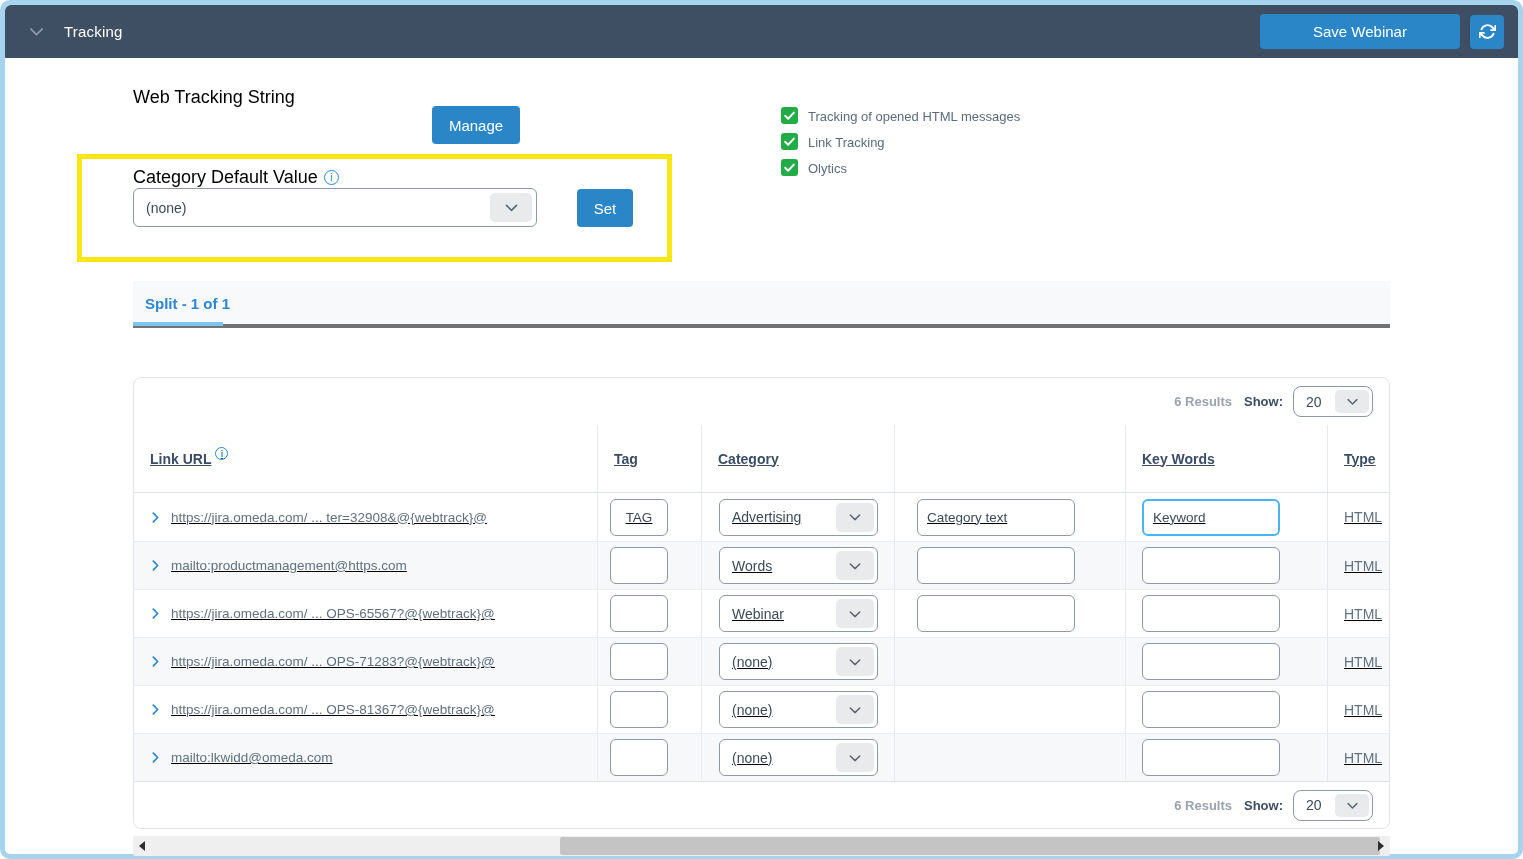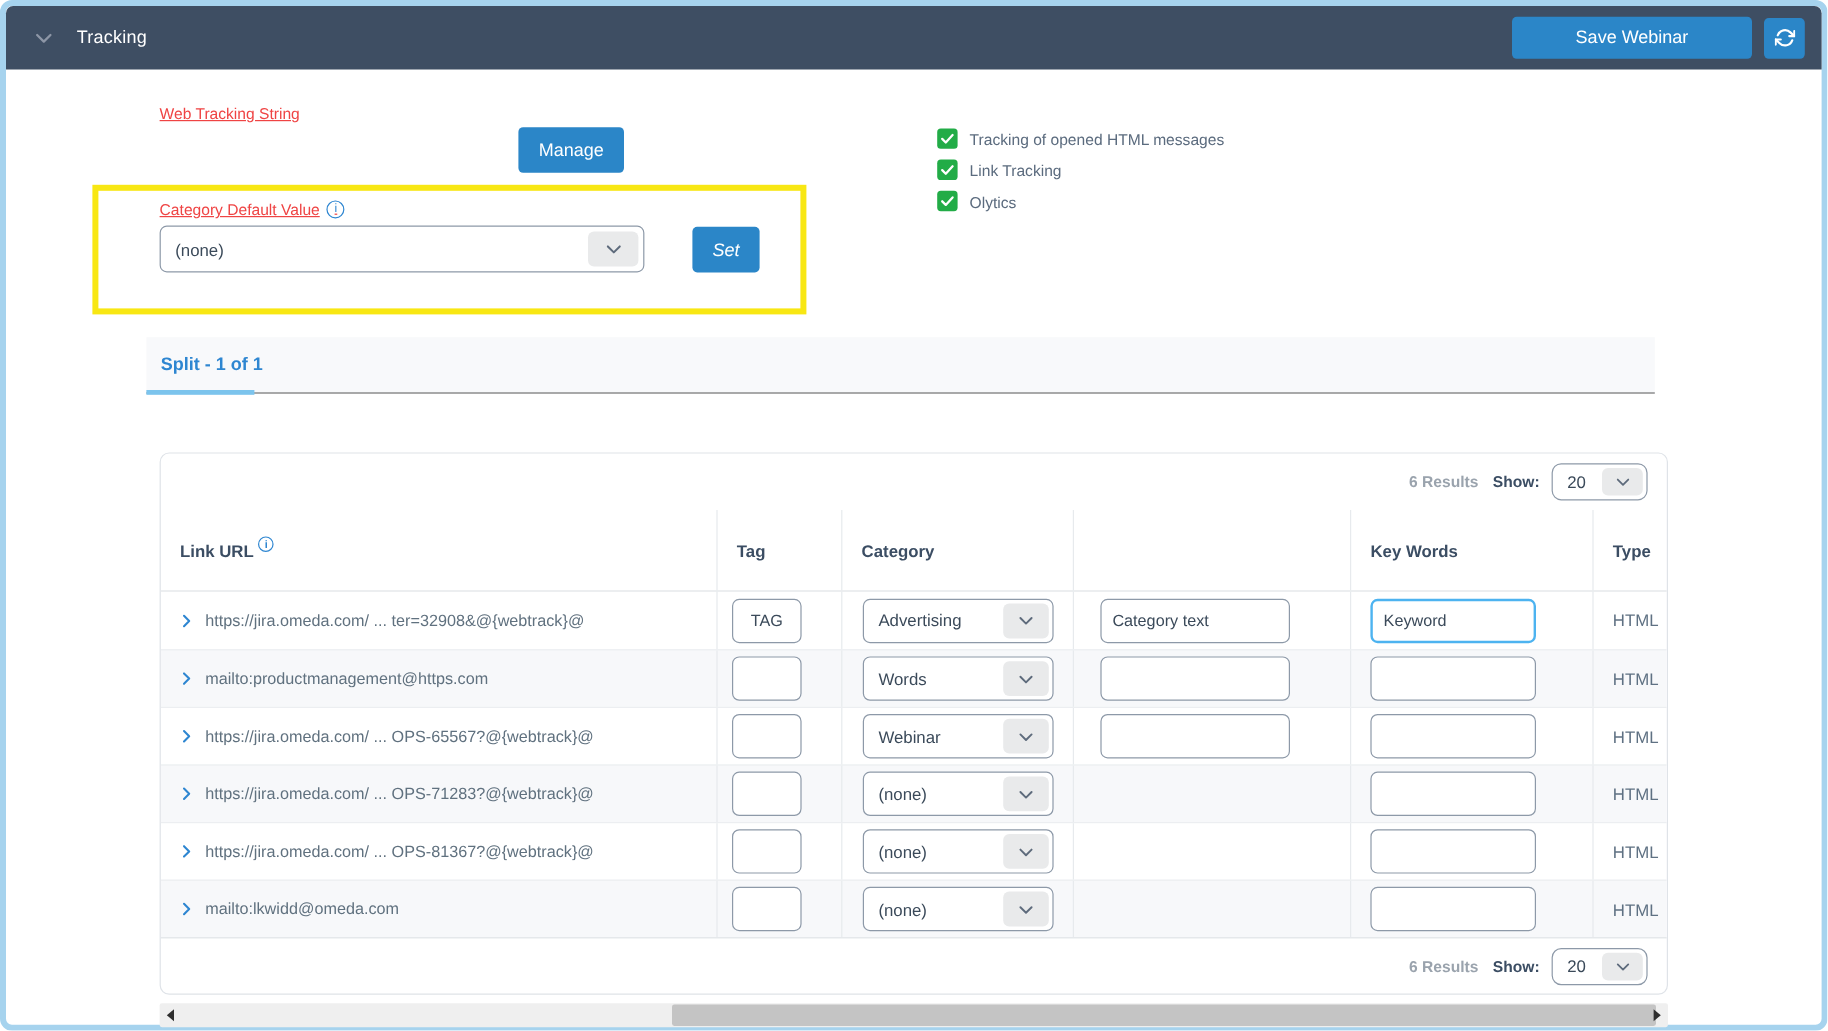--- a/index.html
+++ b/index.html
@@ -13,66 +13,66 @@
   .hdr { position:absolute; left:5px; right:5px; top:5px; height:53px; background:#3e4e63;
          border-radius:6px 6px 0 0; display:flex; align-items:center; padding:0 14px 0 22px; }
   .hdr-title { color:#fff; font-size:15px; margin-left:18px; letter-spacing:.2px; }
   .hdr-spacer { flex:1; }
   .btn { background:#2b86c8; color:#fff; border:none; border-radius:4px; font-family:"Liberation Sans",sans-serif;
          font-size:15px; cursor:pointer; display:flex; align-items:center; justify-content:center; }
   .btn-save { width:200px; height:35px; margin-right:10px; }
   .btn-refresh { width:34px; height:34px; }
 
   
-  .field-label { position:absolute; font-size:13px; color:#ef4444; display:flex; align-items:center; gap:6px;text-decoration:underline; }
+  .field-label { position:absolute; font-size:18px; color:#000000; display:flex; align-items:center; gap:6px; }
   .select-ctl { background:#fff; border:1px solid #8d99a8; border-radius:6px; position:relative;
                 display:flex; align-items:center; padding-left:12px; font-size:14px; color:#3b4a5a; }
   .dd-btn { position:absolute; right:4px; top:4px; bottom:4px; width:42px; background:#e9eaeb; border-radius:5px;
             display:flex; align-items:center; justify-content:center; }
   .dd-btn svg { display:block; }
 
   .dd-webtracking { position:absolute; left:133px; top:106px; width:259px; height:38px; }
   .btn-manage { position:absolute; left:432px; top:106px; width:88px; height:38px; font-size:15px; }
   .highlight-box { position:absolute; left:77px; top:154px; width:595px; height:108px; border:5px solid #f8e713; }
   .dd-category { position:absolute; left:133px; top:188px; width:404px; height:39px; }
-  .btn-set { position:absolute; left:577px; top:189px; width:56px; height:38px; font-size:15px;font-style:italic; }
+  .btn-set { position:absolute; left:577px; top:189px; width:56px; height:38px; font-size:15px; }
 
   .info-icon { width:15px; height:15px; border:1px solid #2e86d1; border-radius:50%; color:#2e86d1;
                font-size:10px; display:inline-flex; align-items:center; justify-content:center; font-style:normal; }
   .info-icon::after { content:"i"; }
   .info-sup { transform:translateY(-5px); width:13px; height:13px; font-size:9px; }
 
   
   .chk-group { position:absolute; left:781px; top:107px; }
   .chk-row { display:flex; align-items:flex-end; gap:10px; height:17px; margin-bottom:9px; }
   .chk-box { width:17px; height:17px; background:#22ac47; border-radius:3px;
              display:flex; align-items:center; justify-content:center; flex:0 0 auto; }
   .chk-label { font-size:13px; color:#5b6b7e; }
 
   
-  .tabstrip { position:absolute; left:122px; top:281px; width:1257px; height:47px; background:#f8f9fb;
-              border-bottom:1px solid #737373; }
+  .tabstrip { position:absolute; left:133px; top:281px; width:1257px; height:47px; background:#f8f9fb;
+              border-bottom:4px solid #737373; }
   .tab-active { position:absolute; left:12px; top:0; height:45px; display:flex; align-items:center;
                 color:#2e86d1; font-size:15px; font-weight:700; }
   .tab-underline { position:absolute; left:0; bottom:-2px; width:90px; height:4px; background:#7cc4ed; }
 
   
   .tbl { position:absolute; left:133px; top:377px; width:1257px; background:#fff;
          border:1px solid #dfe3e8; border-radius:8px; overflow:hidden; }
   .results-bar { height:47px; display:flex; align-items:center; justify-content:flex-end; padding-right:16px; }
   .results-bar.bottom { border-top:1px solid #dfe3e6; }
   .results-count { font-size:13px; font-weight:700; color:#9aa3ad;margin-left:28px; }
   .show-label { font-size:13px; font-weight:700; color:#3b4d63; margin-left:12px; }
   .dd-pagesize { width:80px; height:31px; margin-left:10px; border-radius:8px; font-size:14px; }
   .dd-pagesize .dd-btn { width:34px; right:3px; top:3px; bottom:3px; }
 
   .grid { display:grid; grid-template-columns:463px 104px 193px 231px 202px 1fr; }
   .thead { height:68px; border-bottom:1px solid #dfe3e6; }
   .thead .cell { display:flex; align-items:center; font-size:14px; font-weight:700; color:#3b4d63; }
-  .cell { border-left:1px solid #e7eaed; min-width:0; }
+  .cell { border-left:1px solid #e7eaed; min-width:0;text-decoration:underline; }
   .cell:first-child { border-left:none; }
   .c-url { padding-left:15px; display:flex; align-items:center; gap:9px; }
   .c-pad { padding-left:16px; display:flex; align-items:center; }
   .trow { height:48px; border-top:1px solid #eceef1; }
   .trow:first-child { border-top:none; }
   .trow.alt { background:#f7f8fa; }
   .trow .cell { display:flex; align-items:center; }
   .url-text { font-size:13.5px; color:#60717f; white-space:nowrap; overflow:hidden; }
   .chev { display:flex; align-items:center; flex:0 0 auto; }
   .tbl-input { border:1px solid #8d99a8; border-radius:6px; height:37px; font-family:"Liberation Sans",sans-serif;

